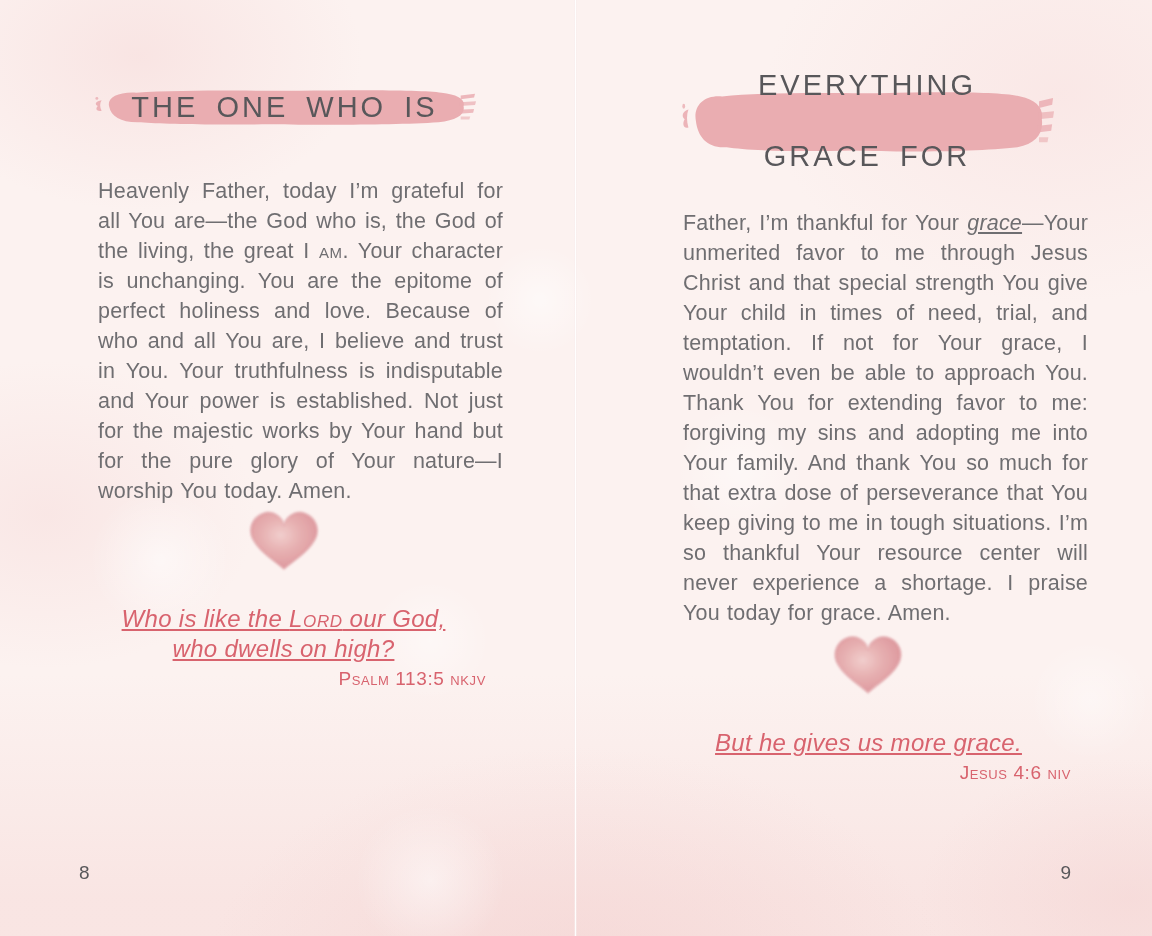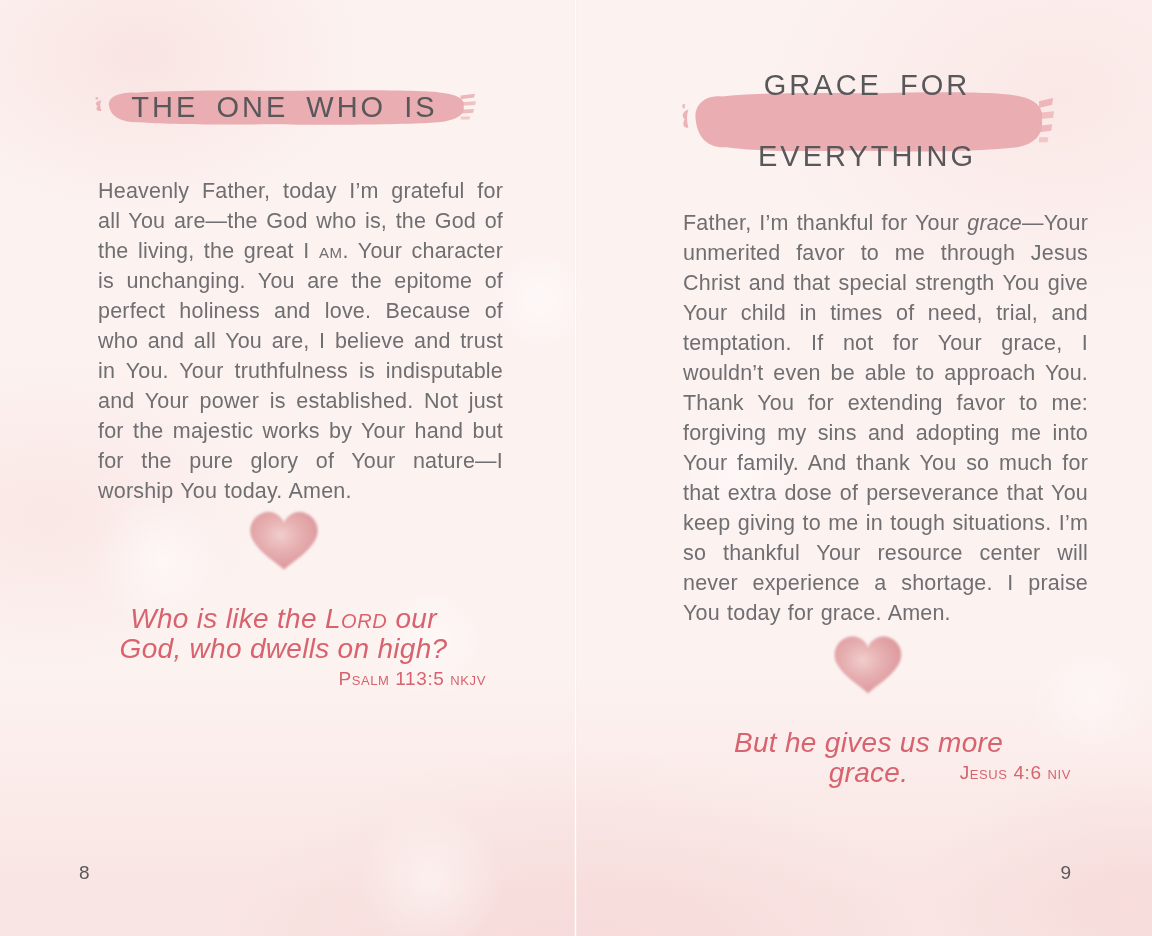--- a/index.html
+++ b/index.html
@@ -50,21 +50,21 @@
   .page-left  .body-text{left:81px;top:159px;}
   .page-right .body-text{left:90px;top:191px;}
 
   .heart{position:absolute;}
   .page-left  .heart{left:238px;top:503px;width:92px;height:82px;}
   .page-right .heart{left:244px;top:628px;width:96px;height:80px;}
 
   .quote{
     position:absolute;width:405px;text-align:center;
     color:var(--accent-pink,#d8636e);
-    font-style:italic;font-size:28px;line-height:30px;letter-spacing:.3px;
+    font-style:italic;font-size:24px;line-height:30px;letter-spacing:.3px;text-decoration:underline;
   }
   .quote-inner{max-width:348px;margin:0 auto;}
   .page-left  .quote{left:81px;top:604px;}
   .page-right .quote{left:90px;top:728px;}
 
   .reference{
     position:absolute;width:405px;text-align:right;
     color:var(--accent-pink,#d8636e);
     font-size:19px;letter-spacing:1.3px;
   }
@@ -73,21 +73,21 @@
 
   .page-number{
     position:absolute;top:862px;width:405px;
     color:var(--title-text,#58575a);
     font-size:19px;line-height:22px;
   }
   .page-left  .page-number{left:79px;text-align:left;}
   .page-right .page-number{left:90px;text-align:right;}
 
   .sc{font-variant:small-caps;letter-spacing:.6px;}
-  .it{font-style:italic;}
+  .it{font-style:italic;text-decoration:underline;}
 </style>
 </head>
 <body>
 
 <div class="spread">
   <div class="gutter"></div>
 
   <section class="page page-left">
     <header class="title-block">
       <svg class="brush" viewBox="0 0 400 44" preserveAspectRatio="none" aria-hidden="true">
@@ -131,22 +131,22 @@
     <header class="title-block">
       <svg class="brush" viewBox="0 0 400 44" preserveAspectRatio="none" aria-hidden="true">
         <path style="fill:var(--brush-stroke,#eaadb1)" d="M17 22 C14 13 25 6 45 7 C90 4 170 5 215 5 C275 4 345 4 364 7 C381 9 389 14 387 21 C389 30 380 36 361 38 C315 41 235 41 185 40 C125 41 72 40 50 38 C30 39 19 32 17 22 Z"></path>
         <path style="fill:var(--brush-stroke,#eaadb1)" opacity="0.9" d="M9 15 C3 16 1 19 5 21 C2 24 4 27 9 26 C7 22 7 18 9 15 Z"></path>
         <circle style="fill:var(--brush-stroke,#eaadb1)" opacity="0.8" cx="4" cy="13" r="1.5"></circle>
         <path style="fill:var(--brush-stroke,#eaadb1)" opacity="0.85" d="M384 10 L399 8 L398 12 L384 14 Z"></path>
         <path style="fill:var(--brush-stroke,#eaadb1)" opacity="0.7" d="M383 17 L400 16 L399 20 L383 21 Z"></path>
         <path style="fill:var(--brush-stroke,#eaadb1)" opacity="0.8" d="M382 25 L398 24 L397 28 L382 29 Z"></path>
         <path style="fill:var(--brush-stroke,#eaadb1)" opacity="0.6" d="M384 32 L394 32 L393 35 L384 35 Z"></path>
       </svg>
+      <h1 class="title-line">EVERYTHING</h1>
       <h1 class="title-line">GRACE FOR</h1>
-      <h1 class="title-line">EVERYTHING</h1>
     </header>
 
     <p class="body-text"><span>Father, I’m thankful for Your </span><span class="it">grace</span><span>—Your unmerited favor to me through Jesus Christ and that special strength You give Your child in times of need, trial, and temptation. If not for Your grace, I wouldn’t even be able to approach You. Thank You for extending favor to me: forgiving my sins and adopting me into Your family. And thank You so much for that extra dose of perseverance that You keep giving to me in tough situations. I’m so thankful Your resource center will never experience a shortage. I praise You today for grace. Amen.</span></p>
 
     <svg class="heart" viewBox="0 0 100 88" aria-hidden="true">
       <defs>
         <radialGradient id="hgR" cx="42%" cy="42%" r="70%">
           <stop offset="0%" stop-color="#f0cbca"></stop>
           <stop offset="40%" stop-color="#e6acad"></stop>
           <stop offset="75%" stop-color="#de989d"></stop>

